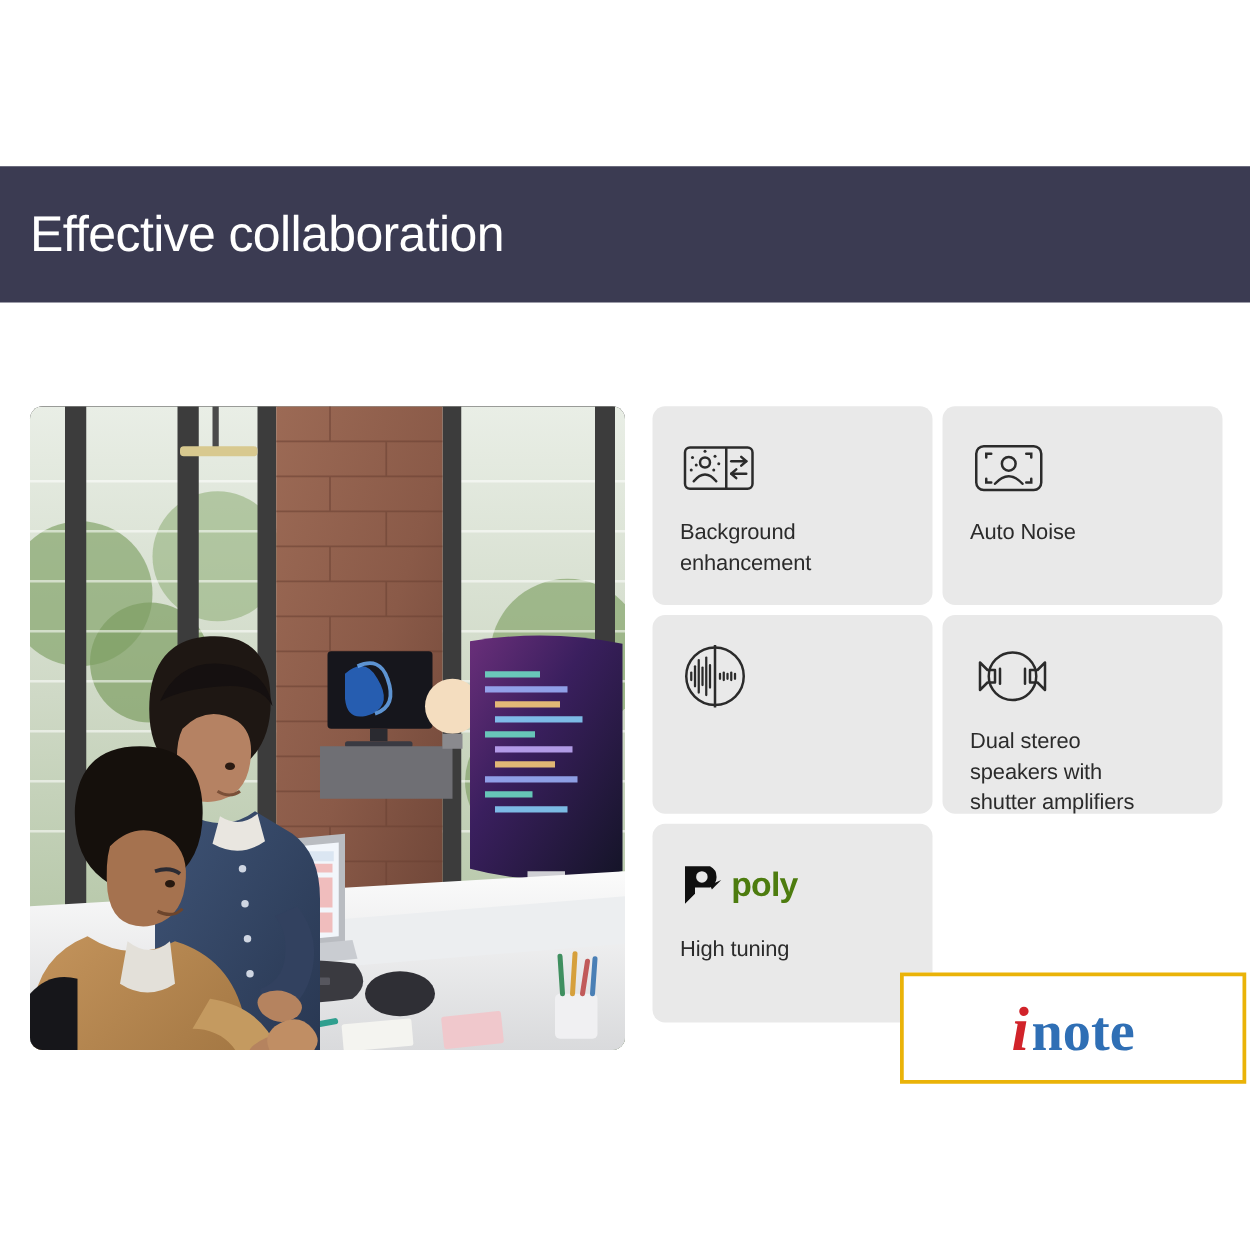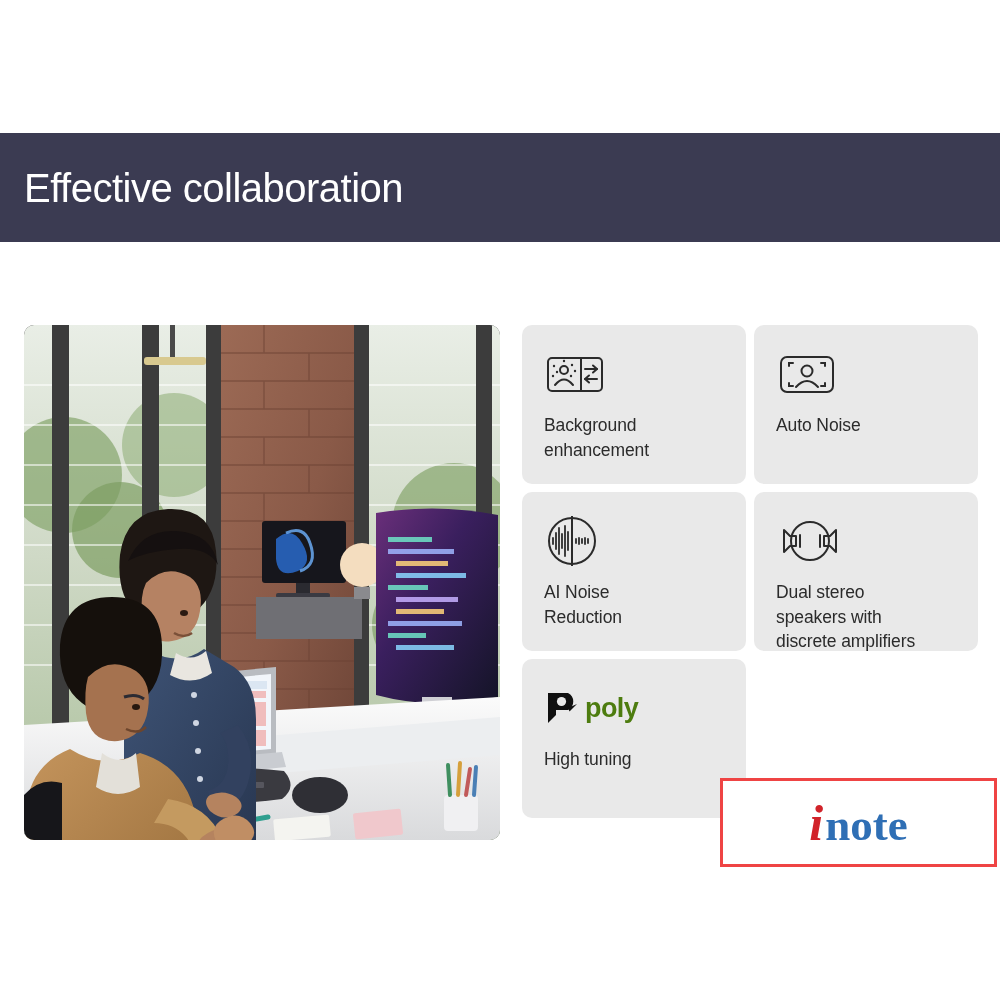--- a/index.html
+++ b/index.html
@@ -101,21 +101,21 @@
   }
 
   
   .watermark {
     position: absolute;
     left: 720px;
     top: 778px;
     width: 277px;
     height: 89px;
     background: #ffffff;
-    border: 3px solid #ef4444;
+    border: 3px solid #eab308;
     box-sizing: border-box;
     display: flex;
     align-items: center;
     justify-content: center;
   }
   .wm-text {
     font-family: "Liberation Serif", serif;
     font-size: 45px;
     font-weight: 700;
     line-height: 1;
@@ -415,39 +415,37 @@
         </g>
         <g stroke="#2b2b2b" stroke-width="1.8" stroke-linecap="round">
           <line x1="32" y1="25" x2="32" y2="29"></line>
           <line x1="35" y1="24" x2="35" y2="30"></line>
           <line x1="38" y1="25" x2="38" y2="29"></line>
           <line x1="41" y1="24" x2="41" y2="30"></line>
           <line x1="44" y1="25" x2="44" y2="29"></line>
         </g>
       </svg>
     </div>
-    <div class="card-label">AI Noise
-Reduction</div>
   </div>
 
   <div class="card card-row3">
     <div class="card-icon">
       <svg width="68" height="50" viewBox="0 0 68 50">
         <circle cx="34" cy="25" r="19" fill="none" stroke="#2b2b2b" stroke-width="2"></circle>
 
         <path d="M20 20 L14 20 L8 14 L8 36 L14 30 L20 30 Z" fill="none" stroke="#2b2b2b" stroke-width="2" stroke-linejoin="round"></path>
         <line x1="24" y1="19" x2="24" y2="31" stroke="#2b2b2b" stroke-width="2" stroke-linecap="round"></line>
 
         <path d="M48 20 L54 20 L60 14 L60 36 L54 30 L48 30 Z" fill="none" stroke="#2b2b2b" stroke-width="2" stroke-linejoin="round"></path>
         <line x1="44" y1="19" x2="44" y2="31" stroke="#2b2b2b" stroke-width="2" stroke-linecap="round"></line>
       </svg>
     </div>
     <div class="card-label">Dual stereo
 speakers with
-discrete amplifiers</div>
+shutter amplifiers</div>
   </div>
 
   <div class="card card-row3">
     <div class="poly-wrap">
       <svg width="34" height="38" viewBox="0 0 34 38">
         <path d="M4 4 L4 34 L12 26 L12 21 L24 21 A9.5 9.5 0 0 0 24 4 Z" fill="#101010"></path>
         <circle cx="17.5" cy="12.5" r="4.6" fill="#e9e9e9"></circle>
         <path d="M24 19 L33 15 L25.5 22.5 Z" fill="#101010"></path>
       </svg>
       <span class="poly-word">poly</span>

